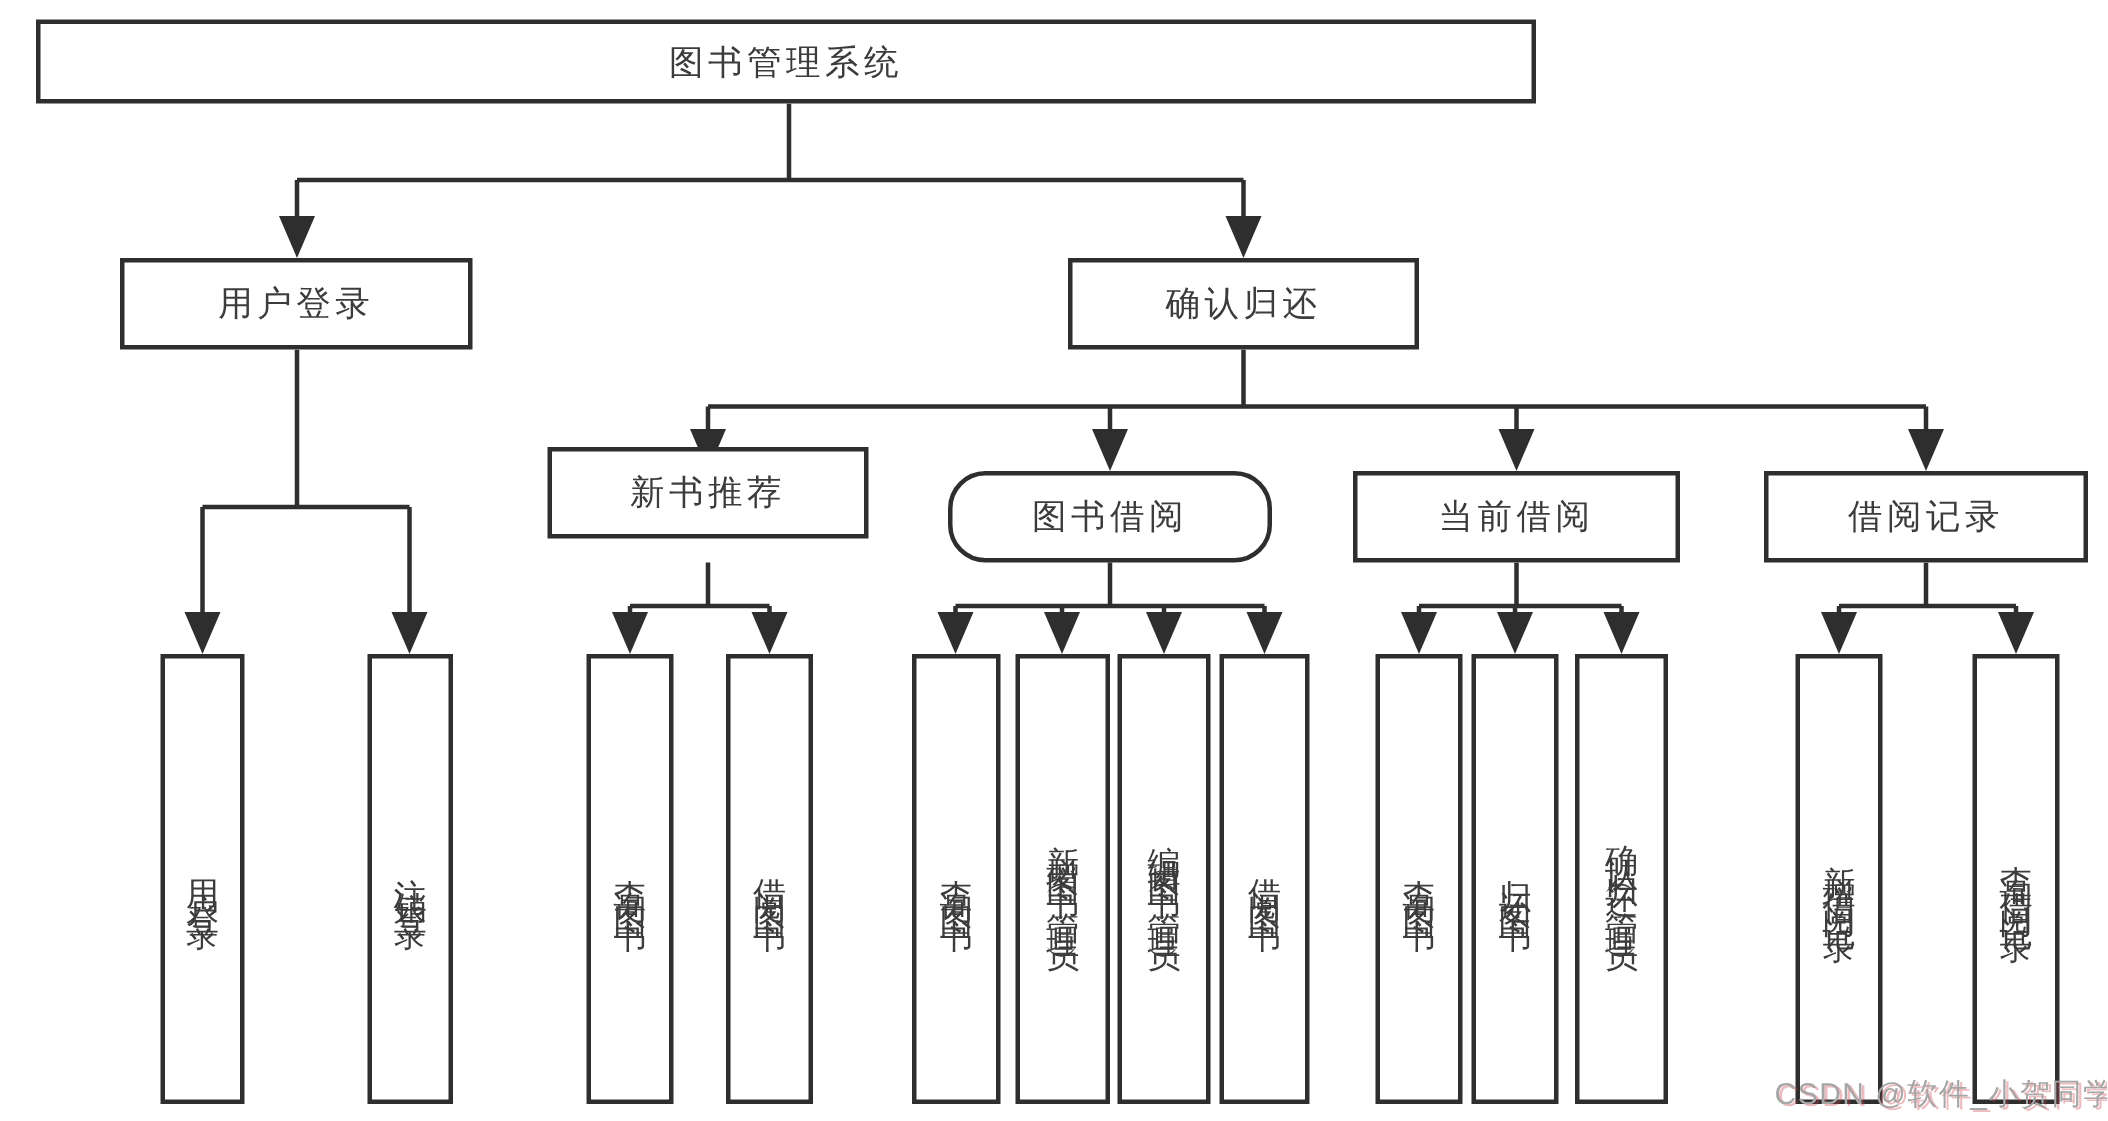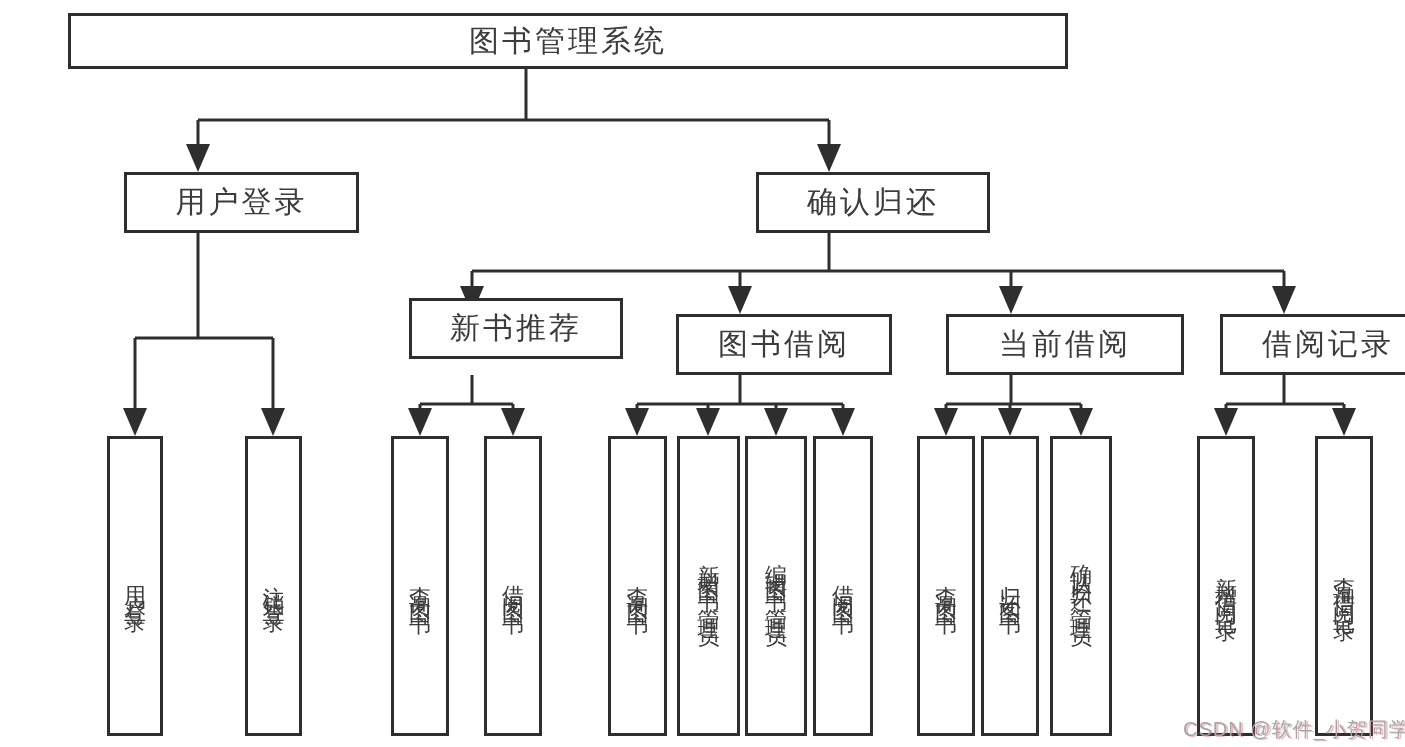--- a/index.html
+++ b/index.html
@@ -30,24 +30,23 @@
     box-sizing: border-box;
     background: var(--boxbg);
     border: 3px solid var(--line);
     display: flex;
     align-items: center;
     justify-content: center;
     z-index: 1;
     color: var(--text);
   }
   .hbox {
-    font-size: 30px;
+    font-size: 23px;
     letter-spacing: 3px;
     white-space: nowrap;
-    margin-left: 44px;
   }
   .vbox {
     writing-mode: vertical-rl;
     text-orientation: mixed;
     font-size: 22px;
     letter-spacing: 9px;
     line-height: 1;
   }
   .watermark {
     position: absolute;
@@ -102,22 +101,22 @@
              M1214,408 L1238,408 L1226,436 Z
              M1332,408 L1356,408 L1344,436 Z"></path>
   </svg>
 
   <div class="box hbox" style="left:24px; top:13px; width:1000px; height:56px;">图书管理系统</div>
 
   <div class="box hbox" style="left:80px; top:172px; width:235px; height:61px;">用户登录</div>
   <div class="box hbox" style="left:712px; top:172px; width:234px; height:61px;">确认归还</div>
 
   <div class="box hbox" style="left:365px; top:298px; width:214px; height:61px;">新书推荐</div>
-  <div class="box hbox" style="left:632px; top:314px; width:216px; height:61px;">图书借阅</div>
-  <div class="box hbox" style="left:902px; top:314px; width:238px; height:61px;">当前借阅</div>
+  <div class="box hbox" style="left:632px; top:314px; width:216px; height:61px;border-radius:25px;">图书借阅</div>
+  <div class="box hbox" style="left:902px; top:314px; width:218px; height:61px;">当前借阅</div>
   <div class="box hbox" style="left:1176px; top:314px; width:216px; height:61px;">借阅记录</div>
 
   <div class="box vbox" style="left:107px; top:436px; width:56px; height:300px;">用户登录</div>
   <div class="box vbox" style="left:245px; top:436px; width:57px; height:300px;">注销登录</div>
 
   <div class="box vbox" style="left:391px; top:436px; width:58px; height:300px;">查询图书</div>
   <div class="box vbox" style="left:484px; top:436px; width:58px; height:300px;">借阅图书</div>
 
   <div class="box vbox" style="left:608px; top:436px; width:59px; height:300px;">查询图书</div>
   <div class="box vbox" style="left:677px; top:436px; width:63px; height:300px;">新增图书（管理员）</div>

